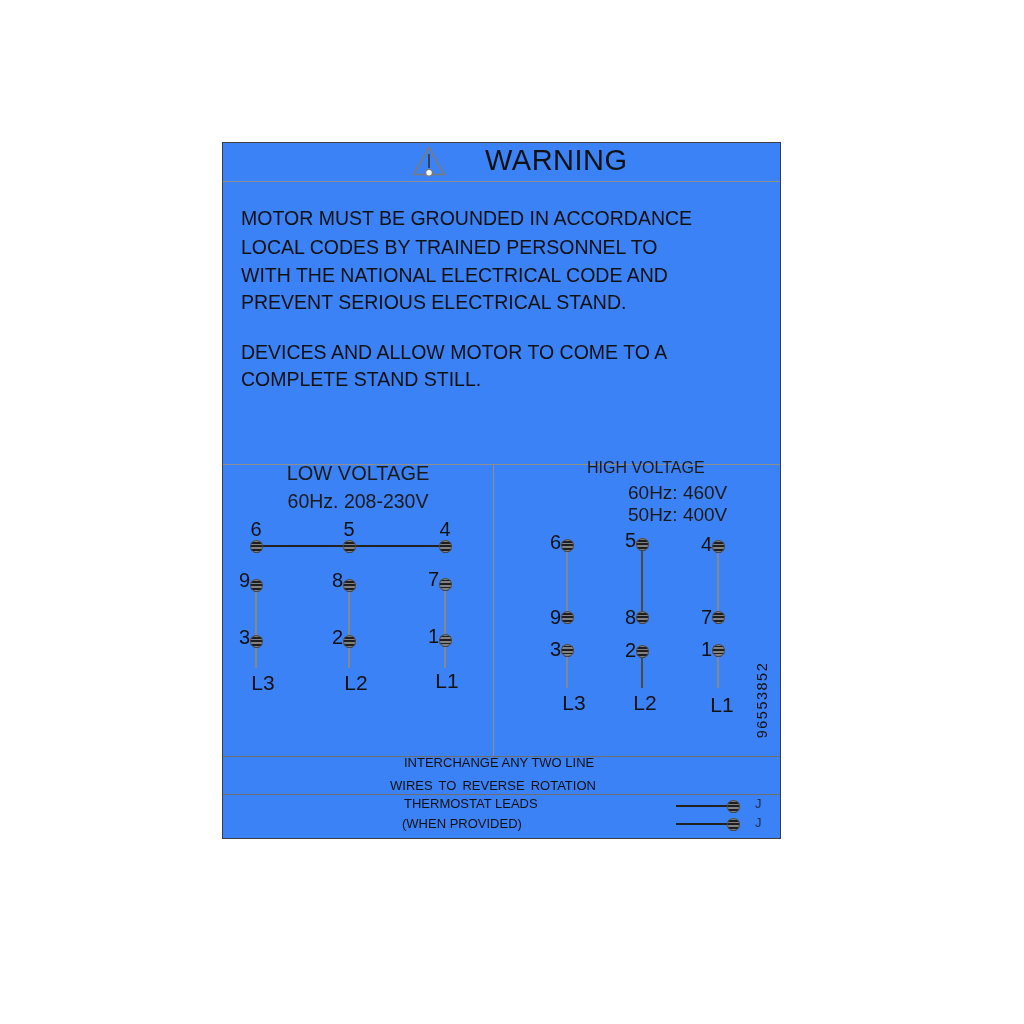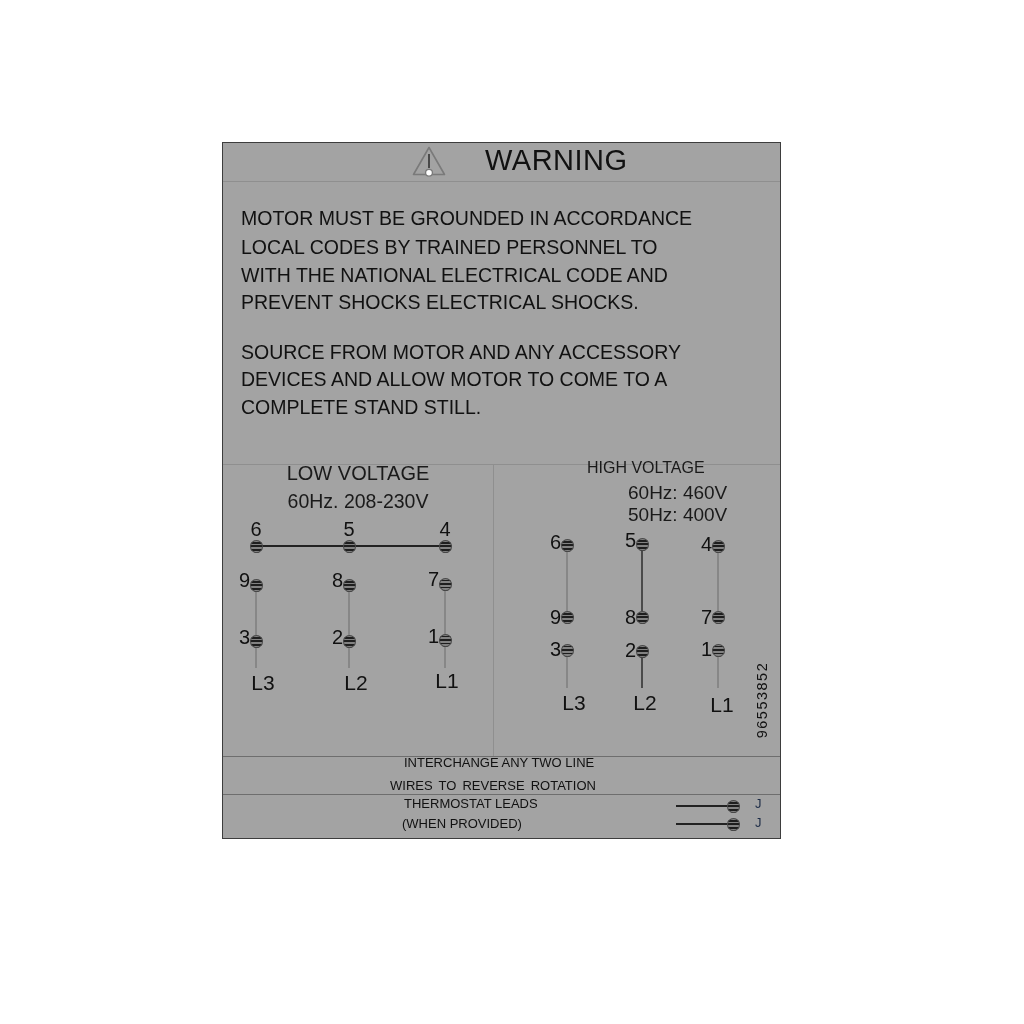--- a/index.html
+++ b/index.html
@@ -1,18 +1,18 @@
 <!DOCTYPE html>
 <html><head>
 <meta charset="utf-8">
 <style>
   html,body{margin:0;padding:0;background:#ffffff;}
   body{width:1024px;height:1024px;position:relative;font-family:"Liberation Sans",sans-serif;color:#1a1a1a;-webkit-font-smoothing:antialiased;}
   .abs{position:absolute;}
-  .label{position:absolute;left:222px;top:142px;width:557px;height:695px;border:1.5px solid #3d3d3d;background:#a3a3a3;box-sizing:content-box;}
+  .label{position:absolute;left:222px;top:142px;width:557px;height:695px;border:1.5px solid #3d3d3d;background:#3b82f6;box-sizing:content-box;}
   .hdiv{position:absolute;left:0;width:100%;height:1px;background:#8f8f8f;}
   .vdiv{position:absolute;width:1px;background:#8f8f8f;}
   .warn-title{position:absolute;font-size:29px;letter-spacing:.5px;color:#111;white-space:nowrap;}
   .para{position:absolute;font-size:19.5px;line-height:27.4px;color:#111;white-space:nowrap;}
   .panel{position:absolute;height:292px;top:310px;text-decoration:underline;}
   .diag-title{position:absolute;width:100%;text-align:center;font-size:20px;white-space:nowrap;}
   .diag-sub{position:absolute;width:100%;text-align:center;font-size:19.5px;white-space:nowrap;}
   .hv-text{position:absolute;font-size:19px;white-space:nowrap;margin-left:38px;}
   .hv-title{position:absolute;font-size:16px;white-space:nowrap;}
   .t{position:absolute;font-size:20px;width:22px;color:#111;}
@@ -41,24 +41,23 @@
       <circle cx="18" cy="27.8" r="3.4" fill="#fff" stroke="#7a7a7a" stroke-width="1.3"></circle>
     </svg>
     <span class="warn-title" style="left:262px;top:1px;">WARNING</span>
   </div>
   <div class="hdiv" style="top:38px;"></div>
 
   <div class="para" style="left:18px;top:62px;">
     <div>MOTOR MUST BE GROUNDED IN ACCORDANCE</div>
     <div style="margin-top:2px;">LOCAL CODES BY TRAINED PERSONNEL TO</div>
     <div>WITH THE NATIONAL ELECTRICAL CODE AND</div>
-    <div>PREVENT SHOCKS ELECTRICAL SHOCKS.</div>
+    <div>PREVENT SERIOUS ELECTRICAL STAND.</div>
   </div>
   <div class="para" style="left:18px;top:196px;">
-    <div>SOURCE FROM MOTOR AND ANY ACCESSORY</div>
     <div>DEVICES AND ALLOW MOTOR TO COME TO A</div>
     <div>COMPLETE STAND STILL.</div>
   </div>
 
   <div class="hdiv" style="top:321px;"></div>
   <div class="vdiv" style="left:270px;top:321px;height:292px;"></div>
 
   <div class="panel" style="left:0;width:270px;">
     <div class="diag-title" style="top:9px;">LOW VOLTAGE</div>
     <div class="diag-sub" style="top:37px;text-align:center;">60Hz. 208-230V</div>

